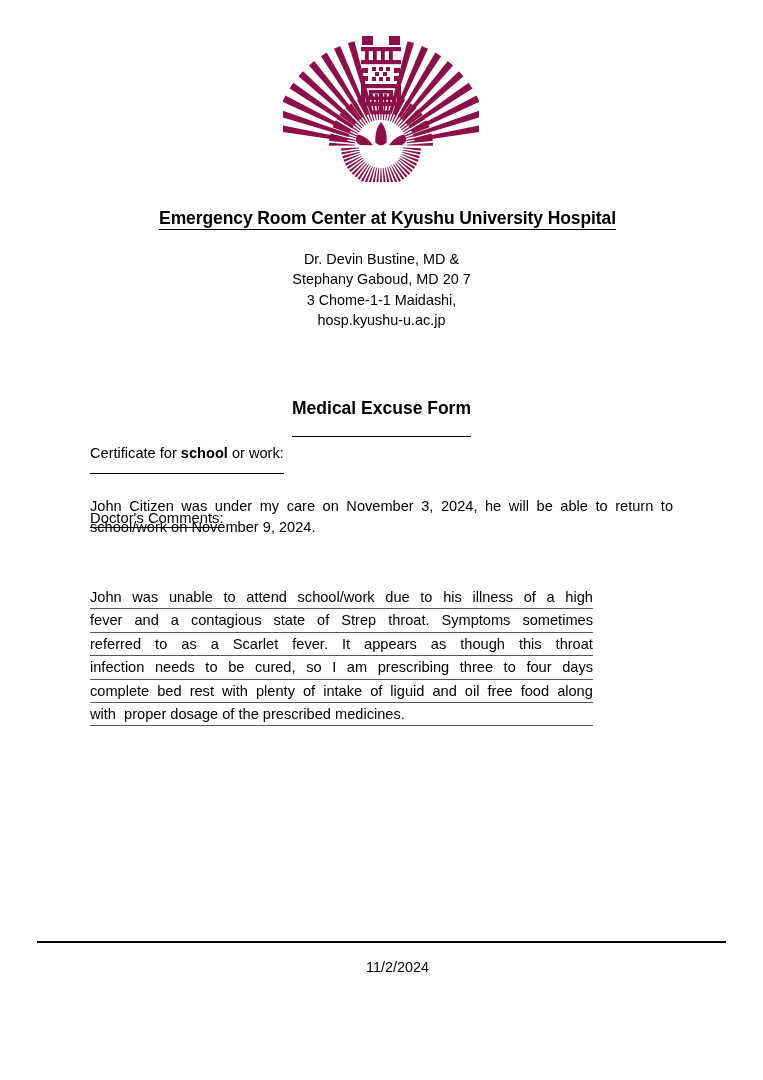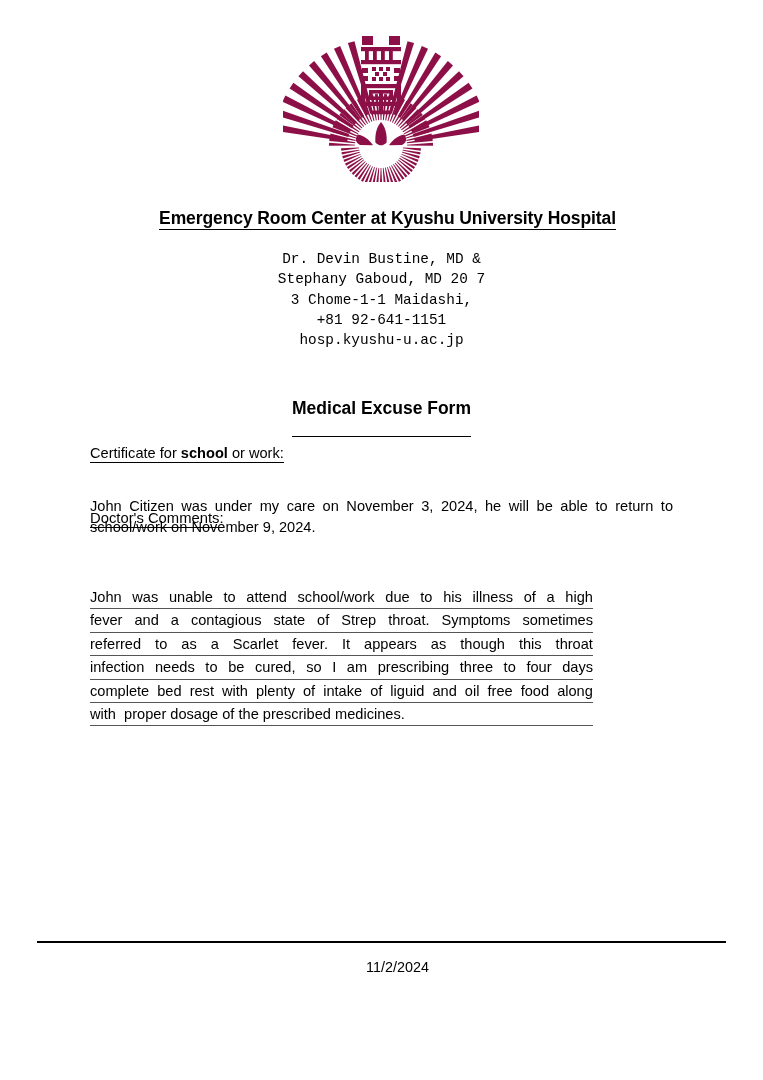--- a/index.html
+++ b/index.html
@@ -51,21 +51,20 @@
   }
 
   .address {
     position: absolute;
     left: 0;
     top: 249px;
     width: 763px;
     text-align: center;
     font-size: 14.4px;
     line-height: 20.3px;
-    font-family: Liberation Mono, monospace;
   }
   .address div { white-space: pre; }
 
   
   .form-title {
     position: absolute;
     left: 0;
     top: 398px;
     width: 763px;
     text-align: center;
@@ -80,21 +79,21 @@
   
   .certificate-line {
     position: absolute;
     left: 90px;
     top: 443px;
     font-size: 14.6px;
     line-height: 20px;
   }
   .certificate-line .u {
     border-bottom: 1.3px solid #000;
-    padding-bottom: 1px;
+    padding-bottom: 12px;
   }
   .certificate-line b { font-weight: bold; }
 
   
   .body-para {
     position: absolute;
     left: 90px;
     top: 496px;
     width: 583px;
     font-size: 14.6px;
@@ -303,21 +302,20 @@
   </div>
 
   <div class="org-title">
     <span>Emergency Room Center at Kyushu University Hospital</span>
   </div>
 
   <div class="address">
     <div>Dr. Devin Bustine, MD &amp;</div>
     <div>Stephany Gaboud, MD 20 7</div>
     <div>3 Chome-1-1 Maidashi,</div>
-    <div>+81 92-641-1151</div>
     <div>hosp.kyushu-u.ac.jp</div>
   </div>
 
   <div class="form-title">
     <span>Medical Excuse Form</span>
   </div>
 
   <div class="certificate-line">
     <span class="u"><span>Certificate for </span><b>school</b><span> or work:</span></span>
   </div>

